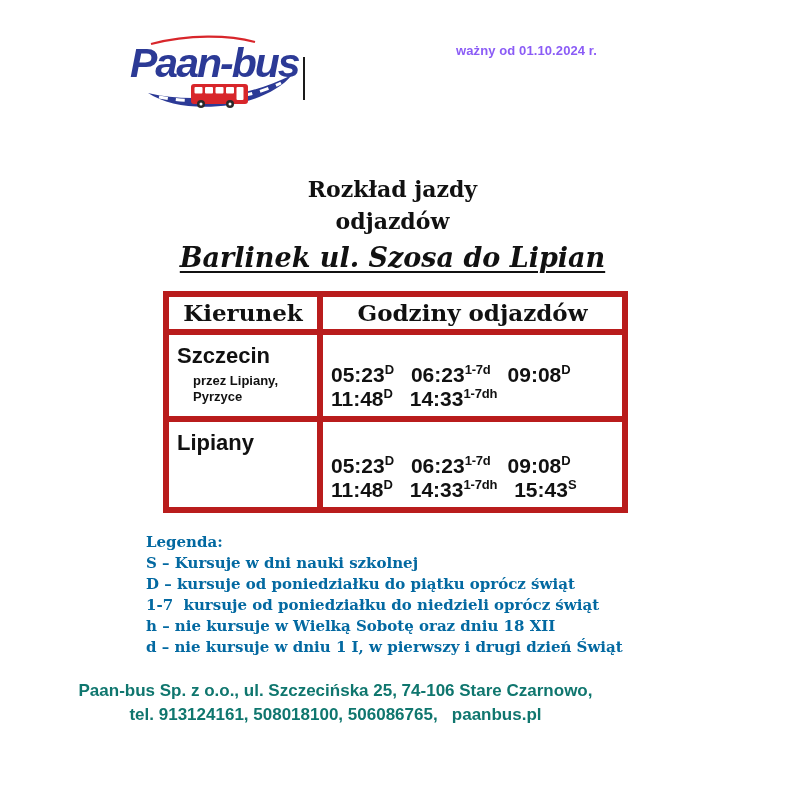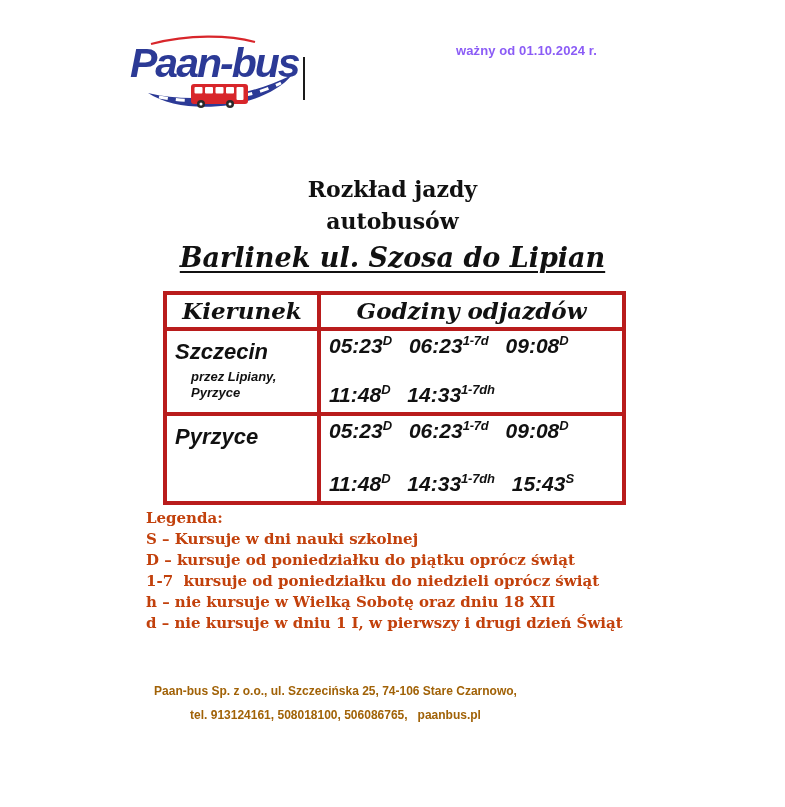--- a/index.html
+++ b/index.html
@@ -42,69 +42,68 @@
     text-underline-offset: 4px;
   }
 
   
   .timetable {
     position: absolute; left: 163px; top: 291px;
     border-collapse: collapse;
     table-layout: fixed;
   }
   .timetable th, .timetable td {
-    border: 4px solid #b91c1c;
+    border: 6px solid #b91c1c;
     vertical-align: top;
     padding: 0;
-    font-style: italic;
   }
   .timetable th {
     font-family: "DejaVu Serif", serif;
     font-weight: bold;
     font-size: 23px;
     height: 33px;
     text-align: center;
     vertical-align: middle;
     padding: 2px 0 3px 0;
   }
   .col-dir { width: 154px; }
   .col-times { width: 305px; }
 
   .dir-cell { padding: 8px 4px 0 8px; }
   .dir-name { font-size: 22px; font-weight: bold; line-height: 26px; }
   .dir-via  { font-size: 13px; font-weight: bold; line-height: 16px; margin-top: 4px; margin-left: 16px; }
 
   .times-cell {
-    display: flex; flex-direction: column; justify-content: space-between;
+    display: flex; flex-direction: column; justify-content: flex-end;
     padding: 3px 4px 5px 8px;
   }
   .times-cell.r1 { height: 81px; }
   .times-cell.r2 { height: 85px; }
   .times-line { white-space: nowrap; }
   .time-group { font-size: 21px; font-weight: bold; margin-right: 17px; }
   .time-group:last-child { margin-right: 0; }
   .time-sup { font-size: 13px; vertical-align: super; line-height: 0; letter-spacing: -0.2px; }
 
   
   .legend {
-    position: absolute; left: 146px; top: 508px; width: 480px;
+    position: absolute; left: 146px; top: 532px; width: 480px;
     font-family: "DejaVu Serif", serif;
     font-weight: bold;
     font-size: 15px; line-height: 21px;
-    color: #c2410c;
+    color: #0369a1;
   }
   .legend-item { white-space: pre-wrap; }
   .legend-item.indent { padding-left: 33px; }
 
   
   .footer {
     position: absolute; left: 68px; top: 679px; width: 535px;
     text-align: center;
-    font-size: 12px; font-weight: bold; line-height: 24px;
-    color: #a16207;
+    font-size: 17px; font-weight: bold; line-height: 24px;
+    color: #0f766e;
   }
   .footer-line { white-space: pre-wrap; }
 </style>
 </head>
 <body>
 
 <div class="page">
 
   <div class="logo">
     <svg width="176" height="86" viewBox="0 0 176 86" xmlns="http://www.w3.org/2000/svg">
@@ -129,21 +128,21 @@
         <circle cx="101" cy="73" r="1.5" fill="#ffffff"></circle>
       </g>
     </svg>
   </div>
   <div class="logo-divider"></div>
 
   <div class="valid-from">ważny od 01.10.2024 r.</div>
 
   <div class="title-block">
     <div class="title-line">Rozkład jazdy</div>
-    <div class="title-line">autobusów</div>
+    <div class="title-line">odjazdów</div>
     <div class="title-route">Barlinek ul. Szosa do Lipian</div>
   </div>
 
   <table class="timetable">
     <colgroup>
         <col class="col-dir">
         <col class="col-times">
       </colgroup>
     <thead>
       <tr>
@@ -166,21 +165,21 @@
             </div>
             <div class="times-line">
               <span class="time-group"><span>11:48</span><span class="time-sup">D</span></span><span class="time-group"><span>14:33</span><span class="time-sup">1-7dh</span></span>
             </div>
           </div>
         </td>
       </tr>
       <tr>
         <td>
           <div class="dir-cell">
-            <div class="dir-name">Pyrzyce</div>
+            <div class="dir-name">Lipiany</div>
           </div>
         </td>
         <td>
           <div class="times-cell r2">
             <div class="times-line">
               <span class="time-group"><span>05:23</span><span class="time-sup">D</span></span><span class="time-group"><span>06:23</span><span class="time-sup">1-7d</span></span><span class="time-group"><span>09:08</span><span class="time-sup">D</span></span>
             </div>
             <div class="times-line">
               <span class="time-group"><span>11:48</span><span class="time-sup">D</span></span><span class="time-group"><span>14:33</span><span class="time-sup">1-7dh</span></span><span class="time-group"><span>15:43</span><span class="time-sup">S</span></span>
             </div>

